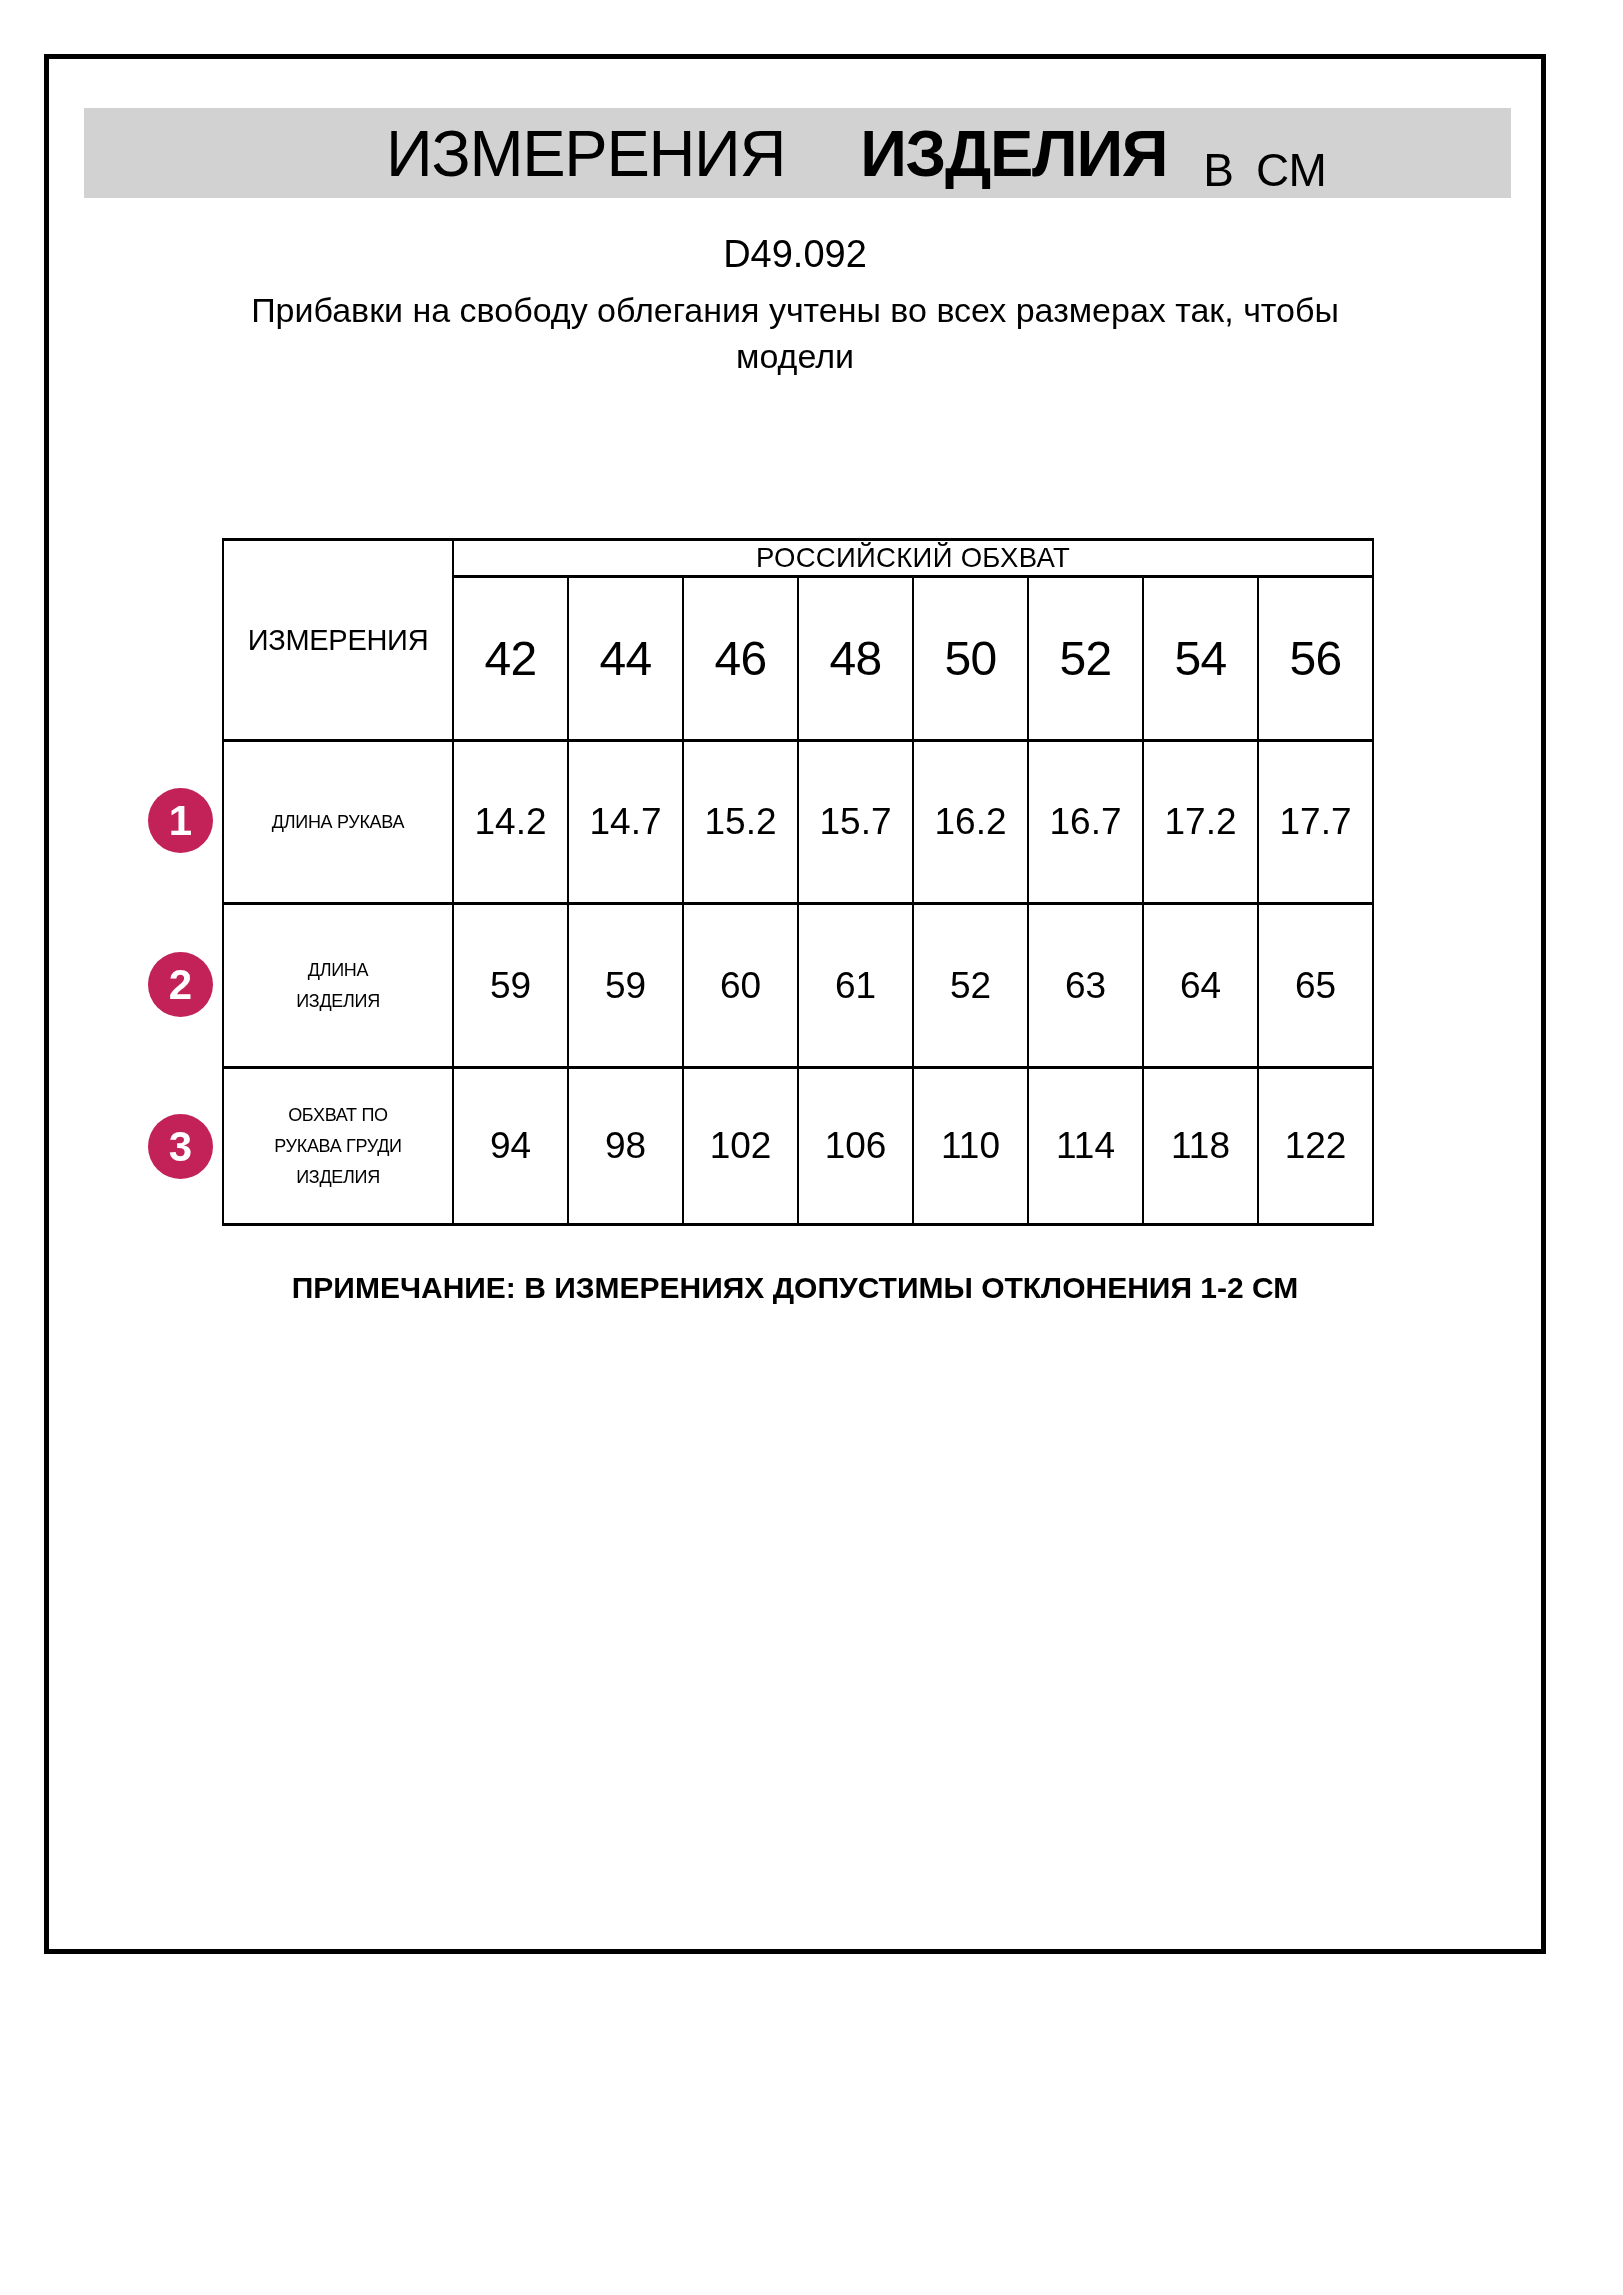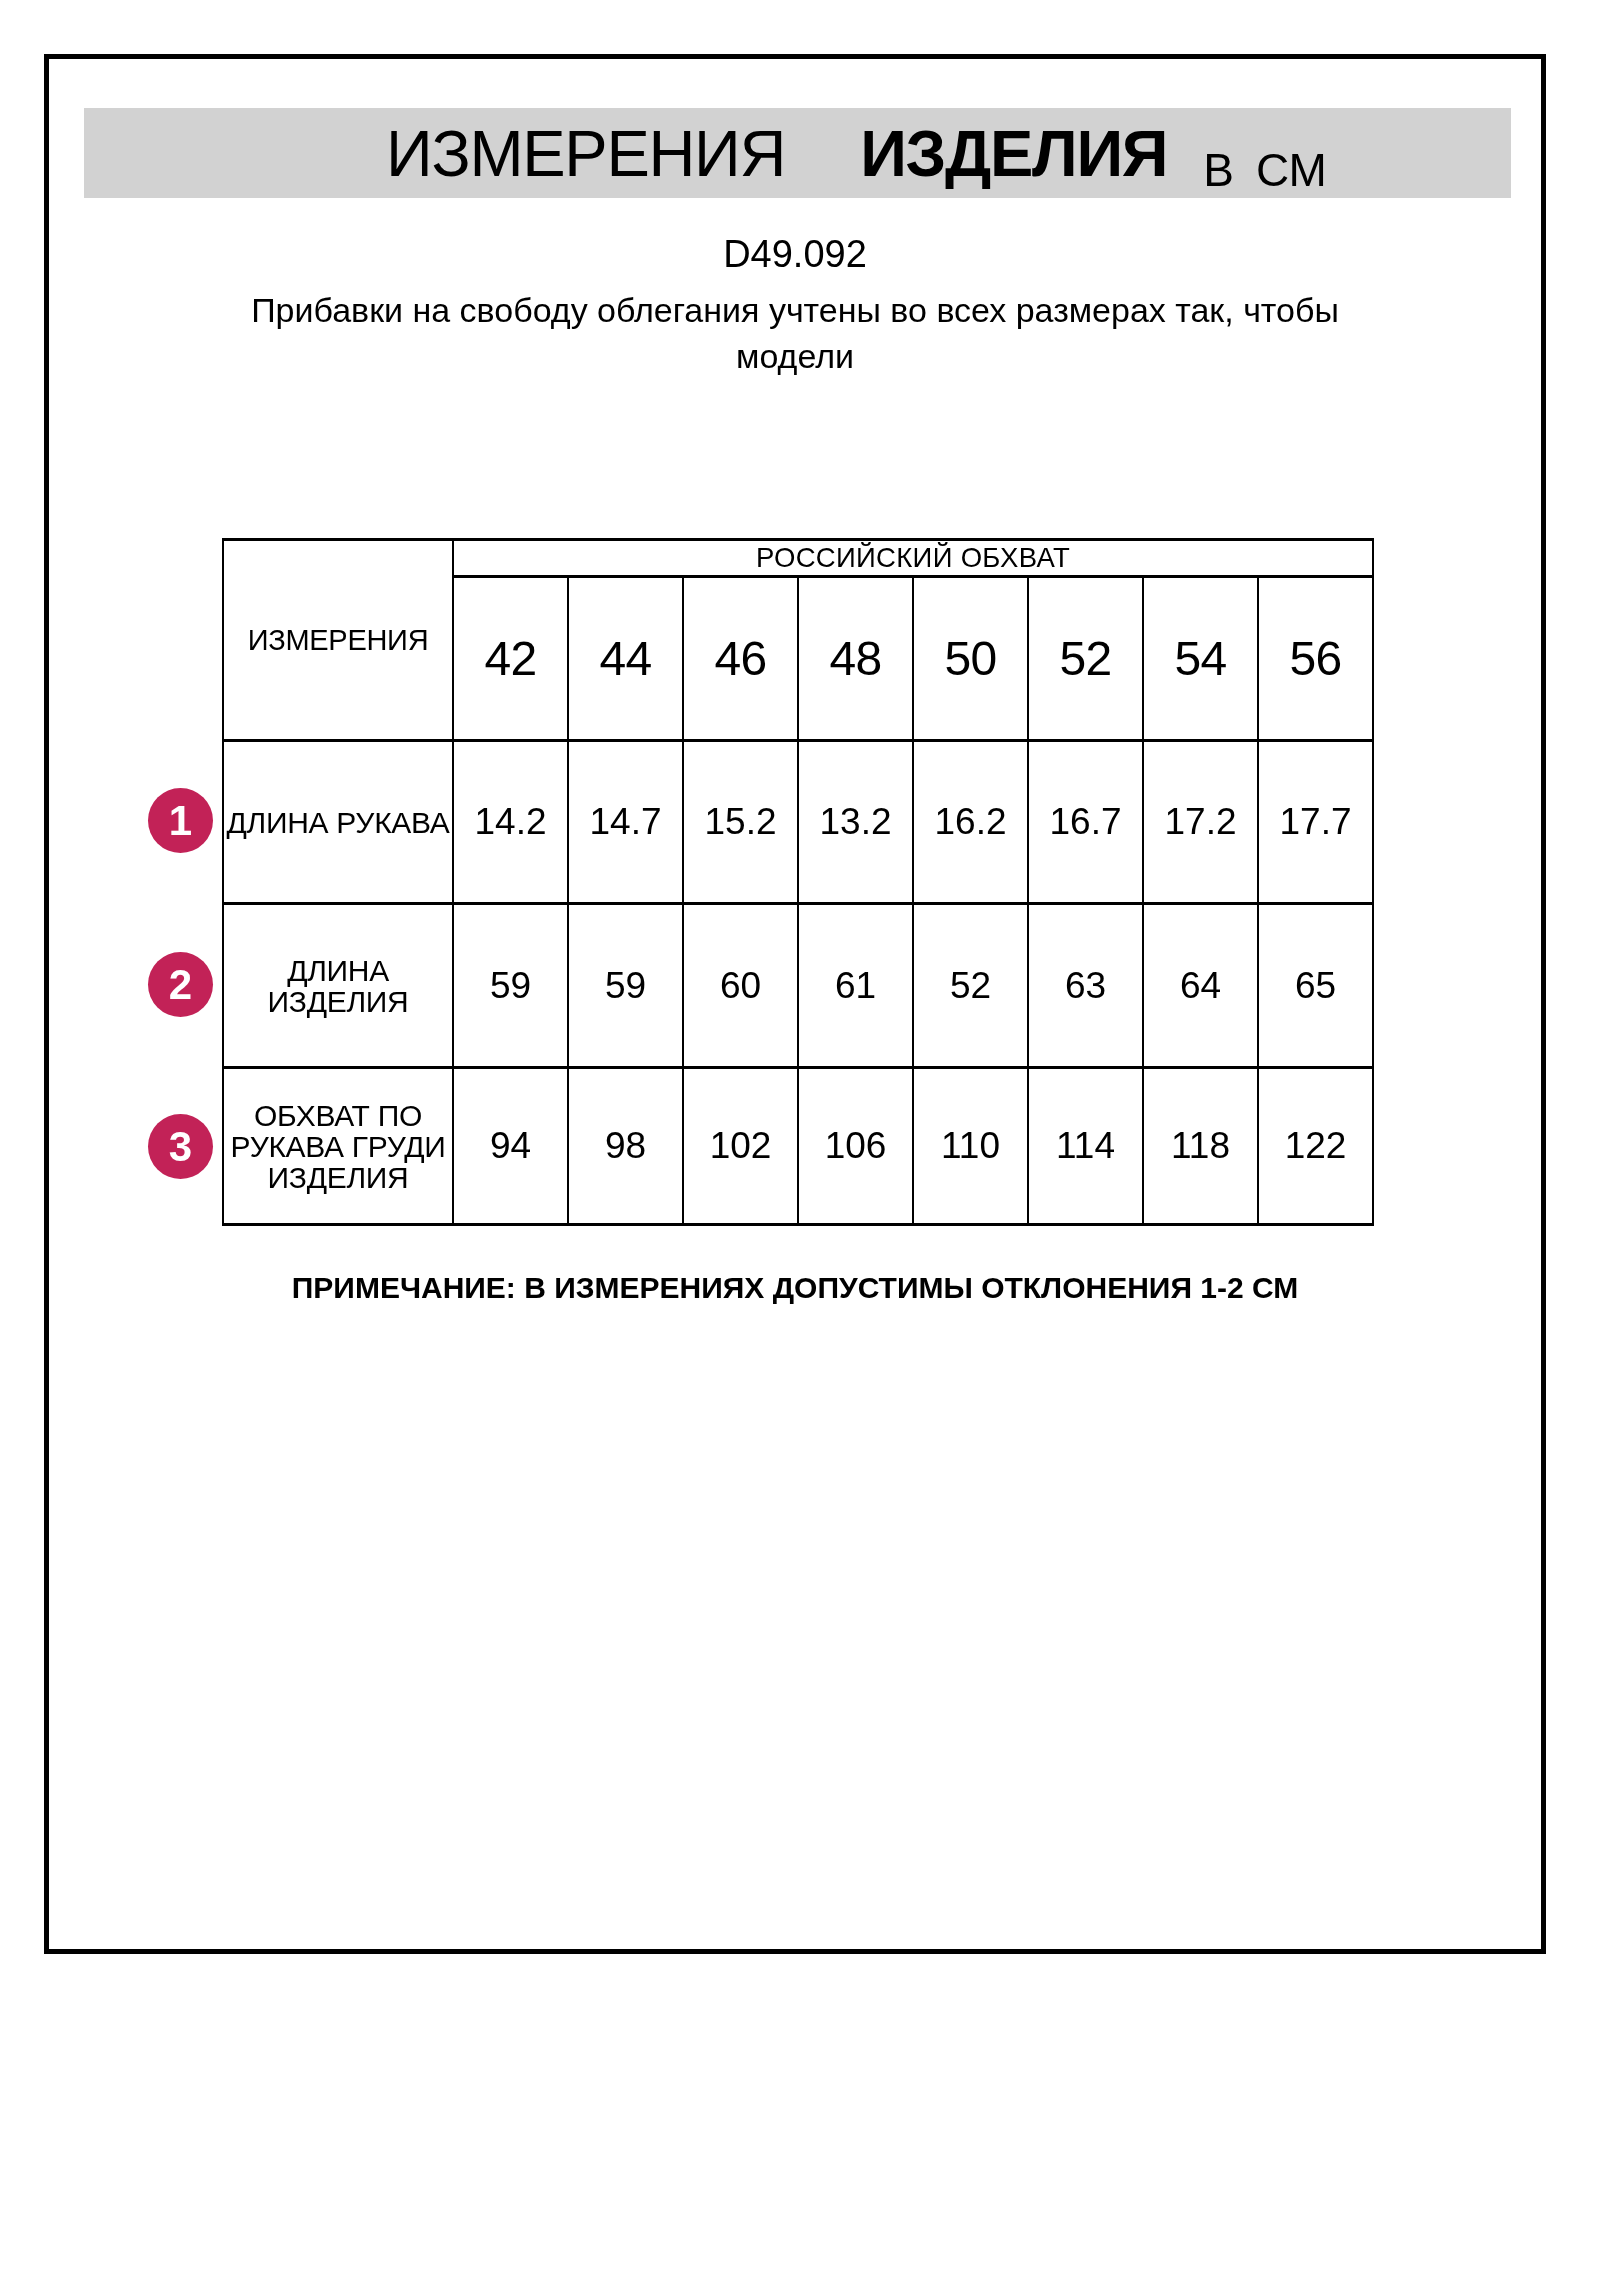--- a/index.html
+++ b/index.html
@@ -28,21 +28,21 @@
   .m-table th,.m-table td{border:2px solid #000;border-top-width:3.9px;border-bottom-width:3.9px;
            padding:0;text-align:center;vertical-align:middle;font-weight:400;}
   .row-group-header{height:37px;}
   .corner-header{font-size:29px;letter-spacing:-0.3px;}
   .group-header{font-size:27.5px;letter-spacing:0.3px;}
   .row-sizes{height:164px;}
   .size-cell{font-size:48px;font-weight:700;letter-spacing:-0.7px;}
   .row-data-1{height:163px;}
   .row-data-2{height:164px;}
   .row-data-3{height:157px;}
-  .label-cell{font-size:30px;line-height:31px;letter-spacing:-0.3px;}
+  .label-cell{font-size:18px;line-height:31px;letter-spacing:-0.3px;}
   .value-cell{font-size:37px;margin-top:8px;}
 
   
   .circle{position:absolute;left:99px;width:65px;height:65px;border-radius:50%;
           display:flex;align-items:center;justify-content:center;
           color:#fff;font-size:42px;font-weight:700;}
   .circle-1{top:729px;}
   .circle-2{top:893px;}
   .circle-3{top:1055px;}
 
@@ -98,21 +98,21 @@
 
         <tr class="row-data-1">
           <td class="label-cell">
             <div>ДЛИНА РУКАВА</div>
             <div></div>
             <div></div>
           </td>
           <td class="value-cell">14.2</td>
           <td class="value-cell">14.7</td>
           <td class="value-cell">15.2</td>
-          <td class="value-cell">13.2</td>
+          <td class="value-cell">15.7</td>
           <td class="value-cell">16.2</td>
           <td class="value-cell">16.7</td>
           <td class="value-cell">17.2</td>
           <td class="value-cell">17.7</td>
         </tr>
 
         <tr class="row-data-2">
           <td class="label-cell">
             <div>ДЛИНА</div>
             <div>ИЗДЕЛИЯ</div>

